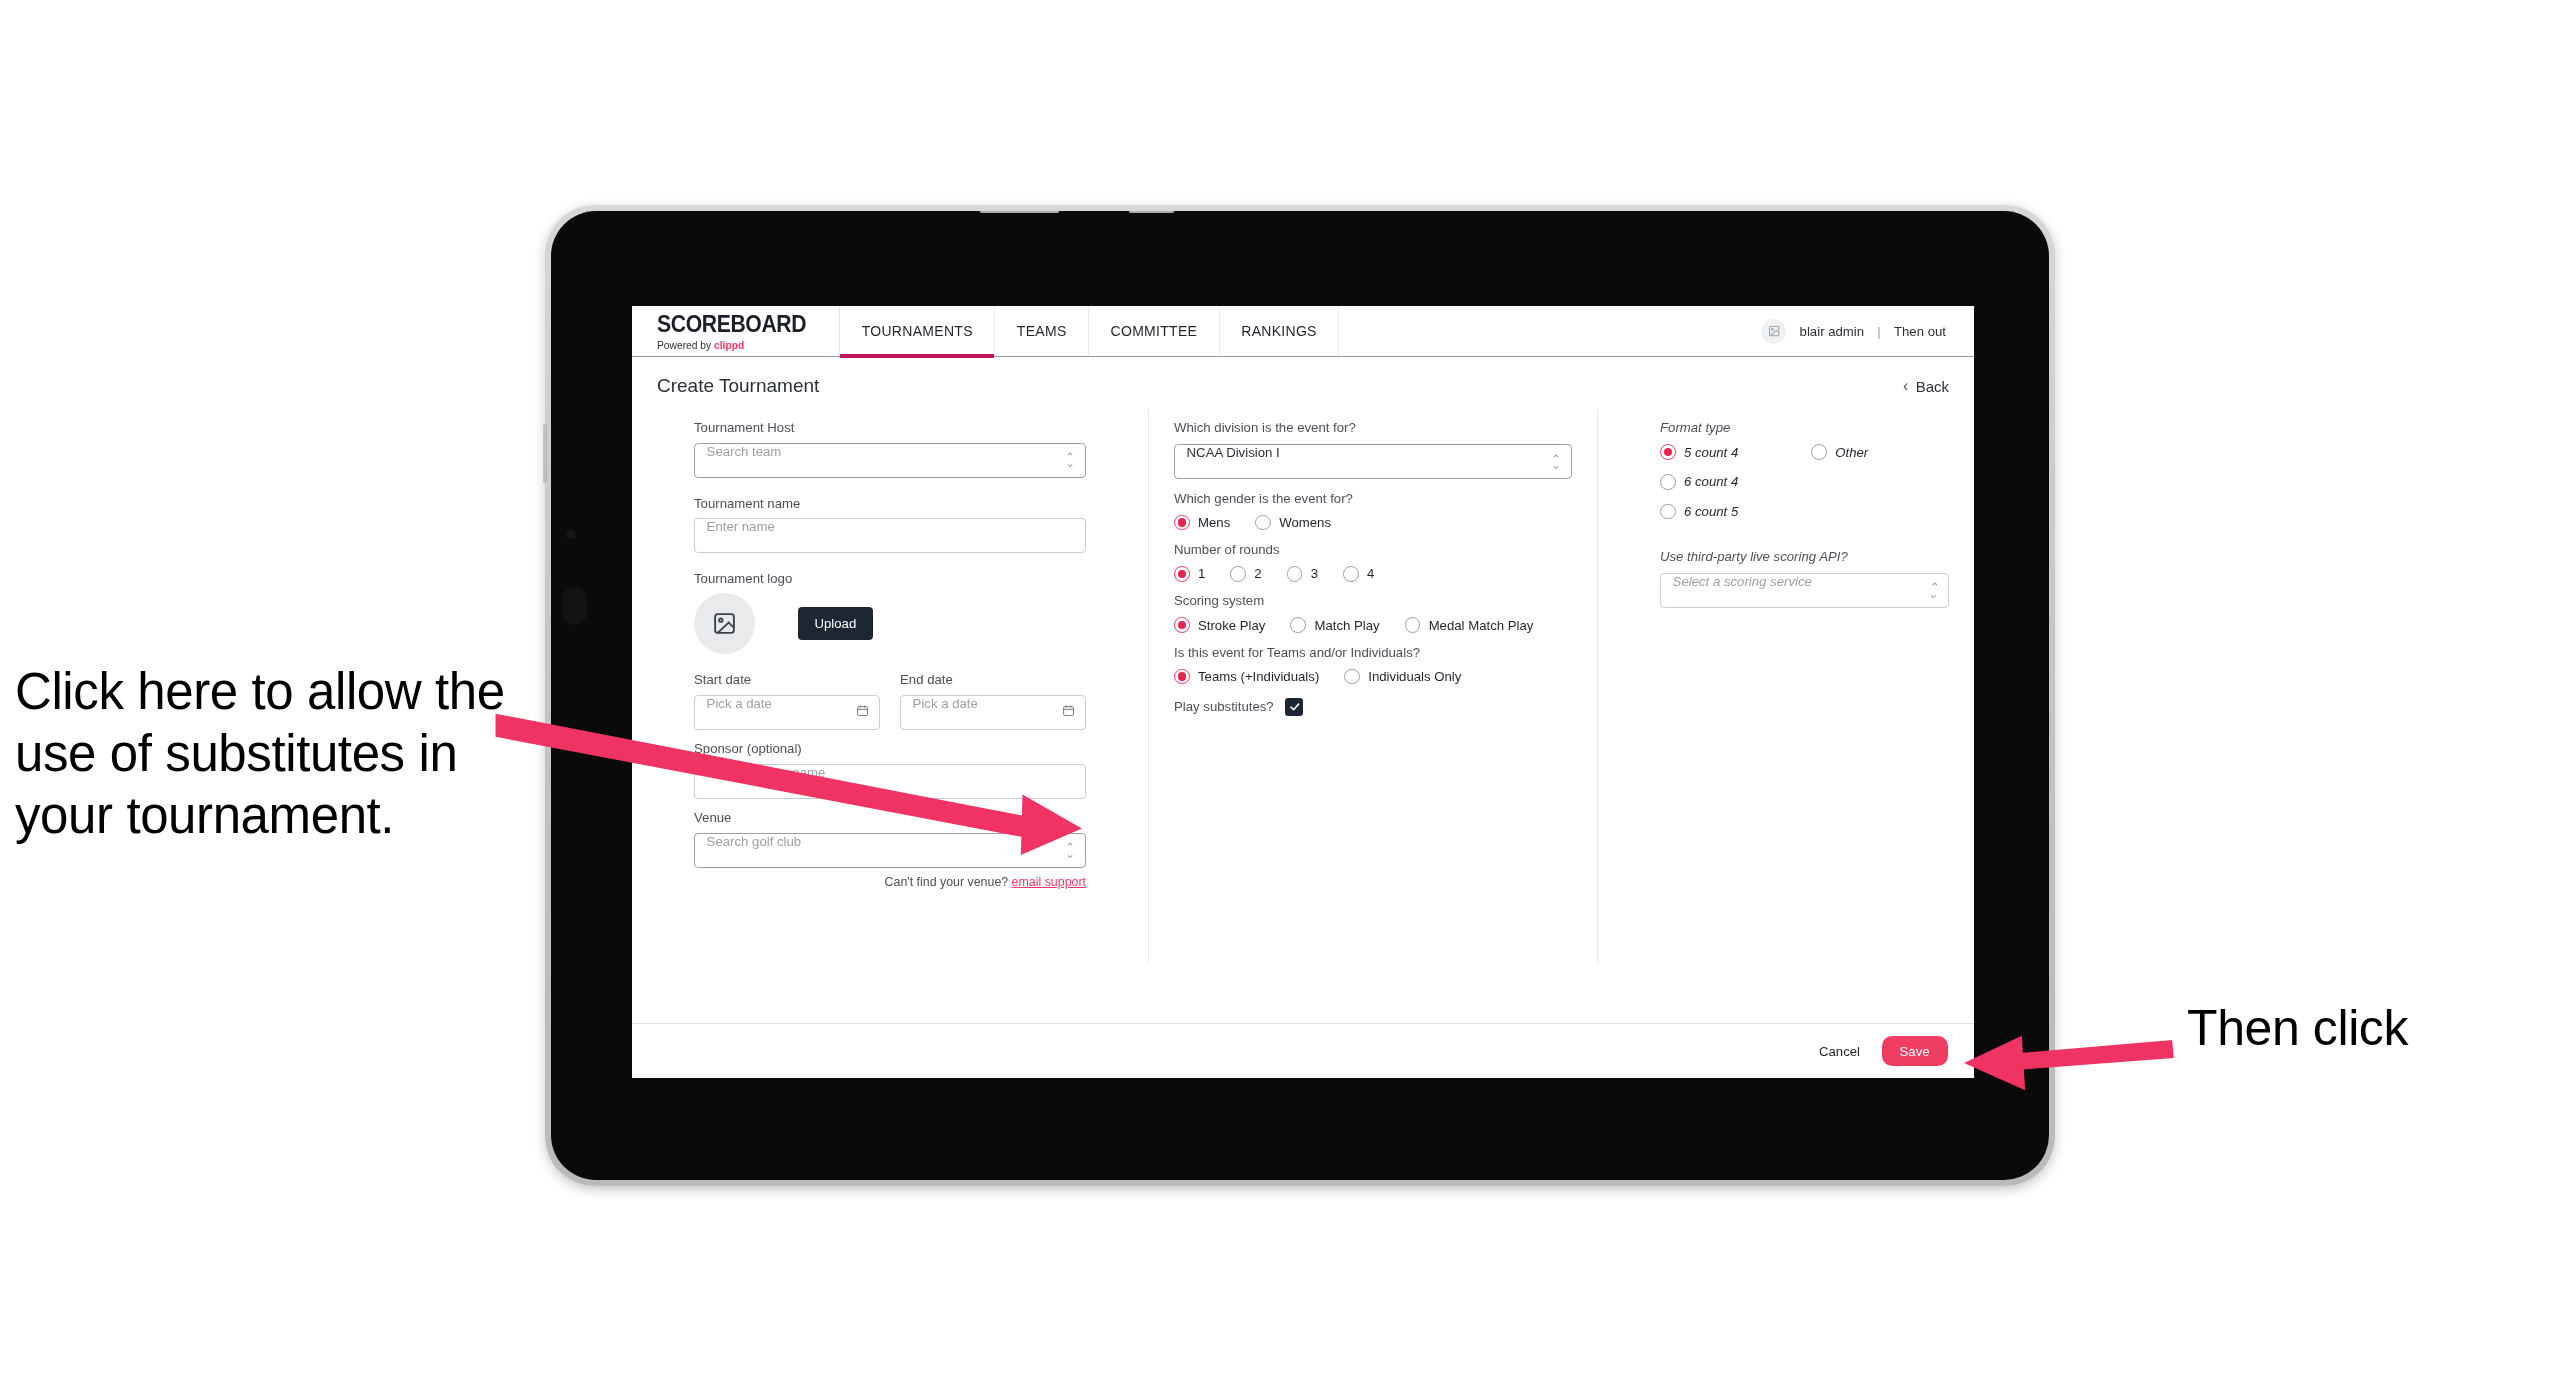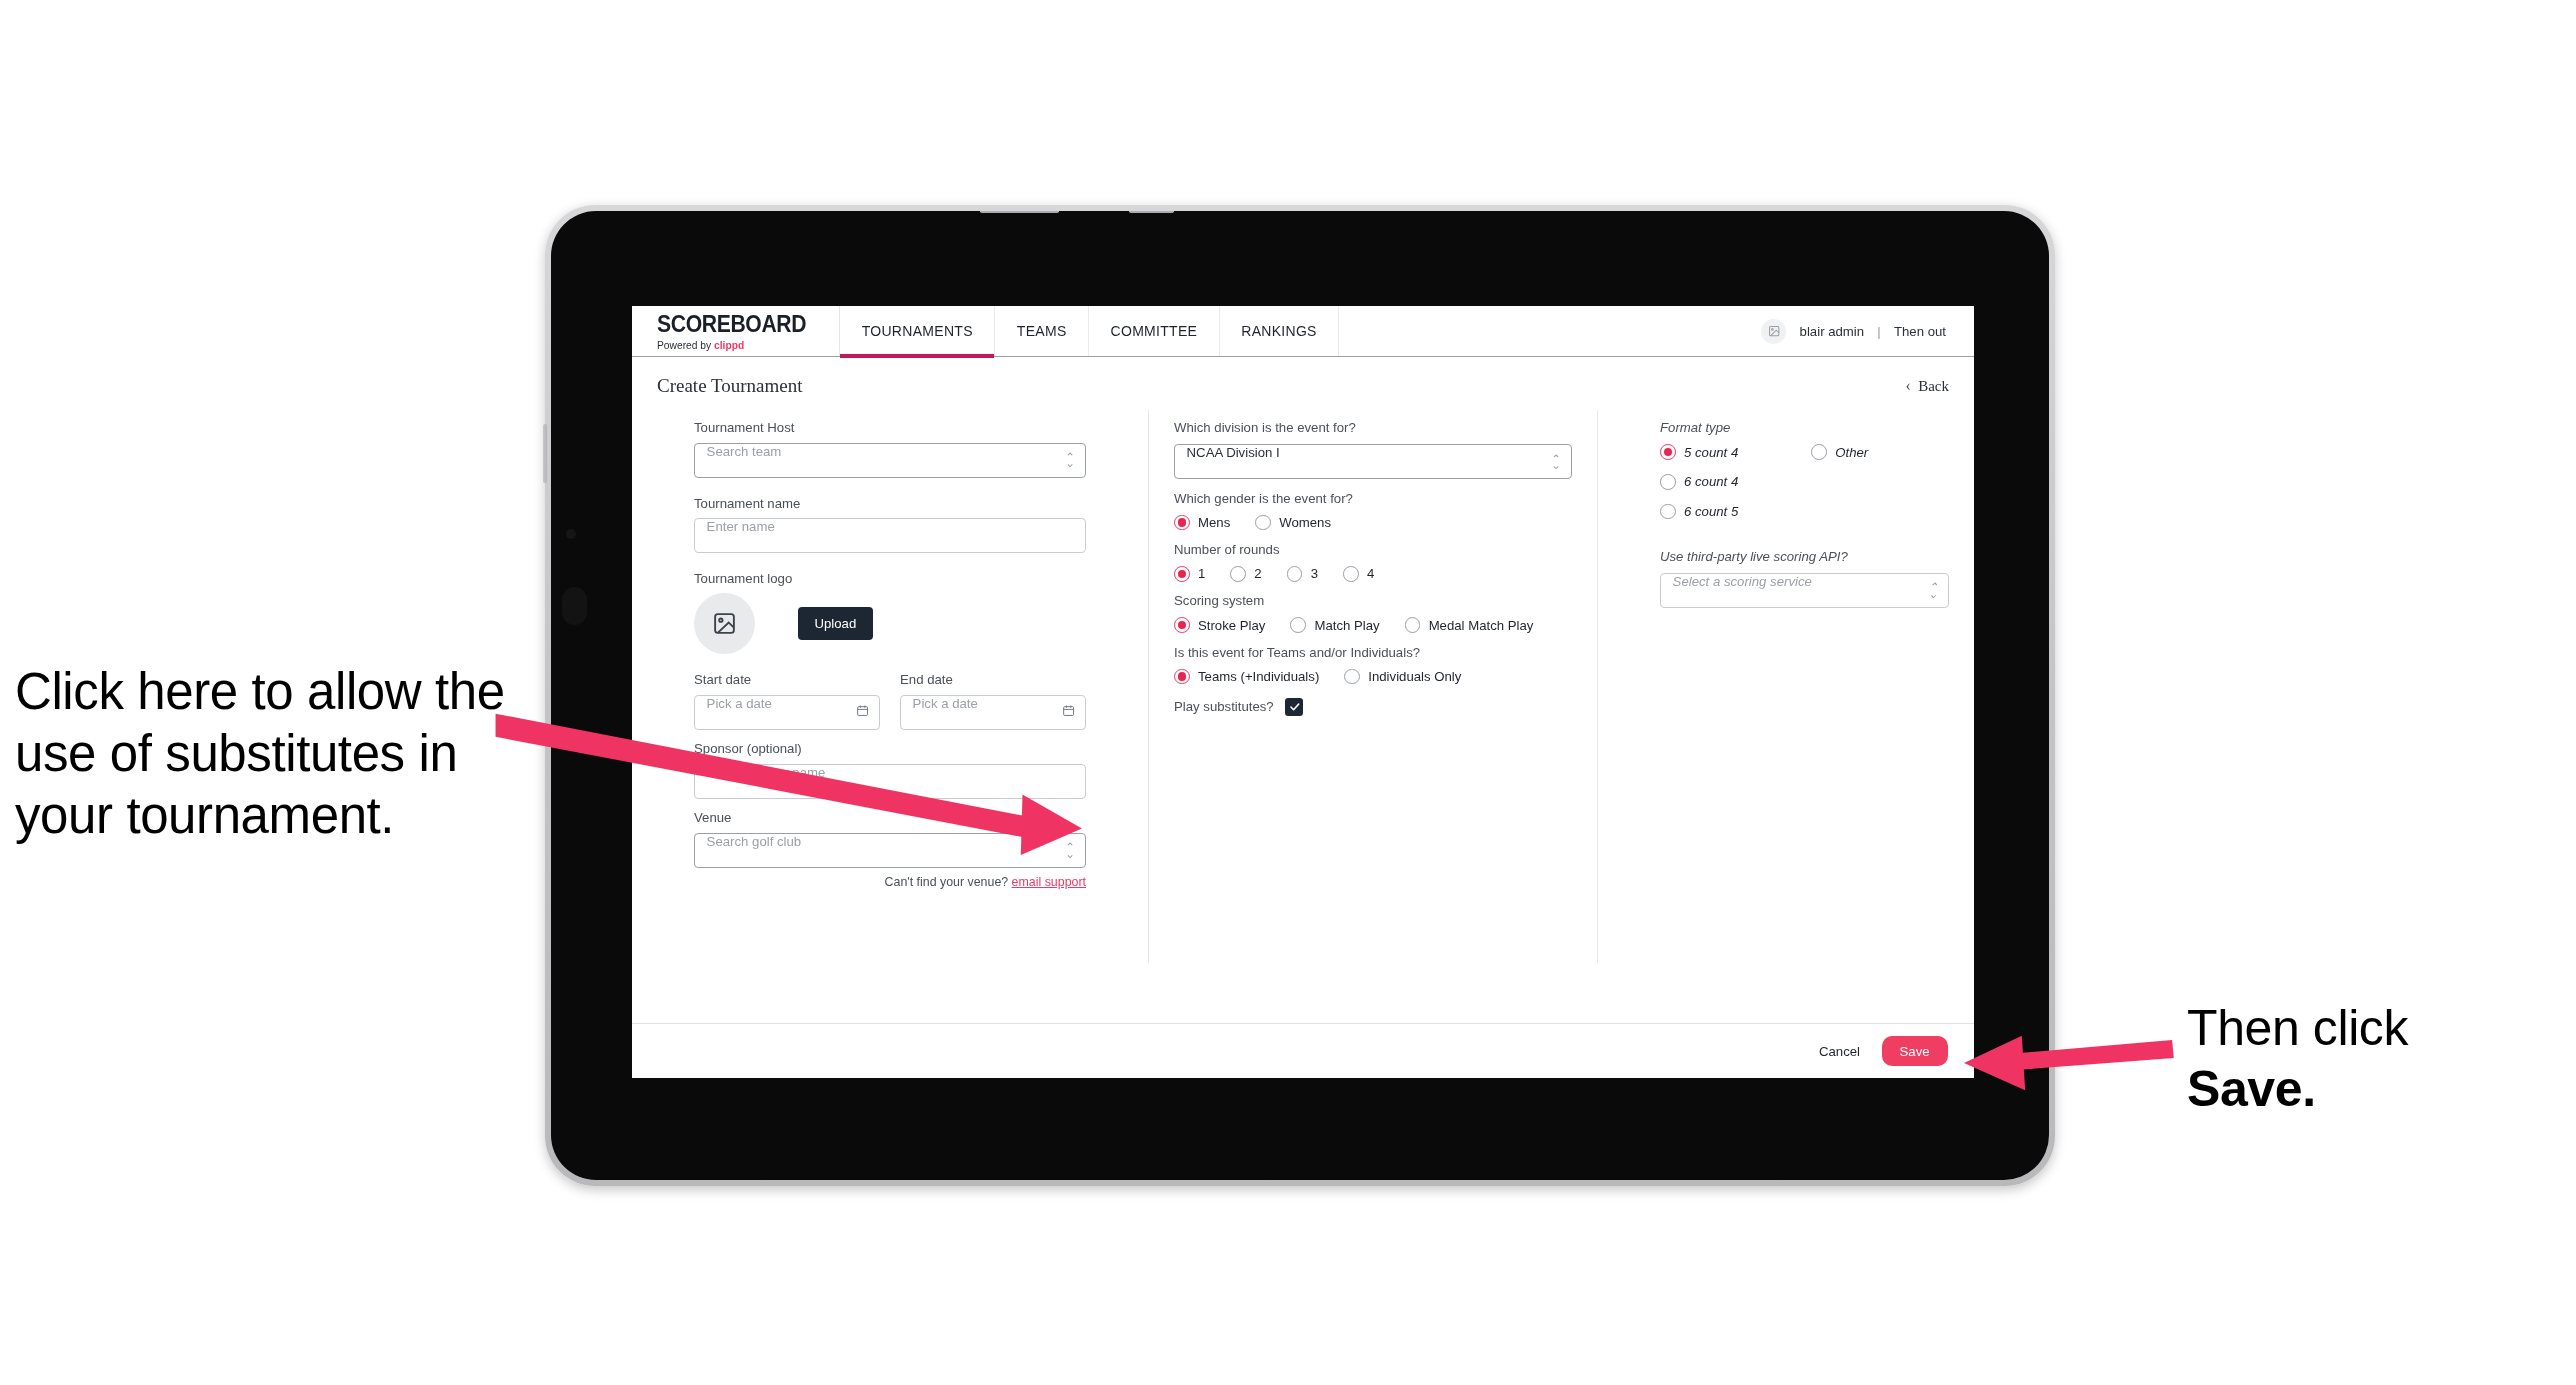--- a/index.html
+++ b/index.html
@@ -100,21 +100,20 @@
     width: 25px; height: 25px; border-radius: 50%;
     background: #f0f1f3; display: flex; align-items: center; justify-content: center;
   }
   #user-area .divider { color: #9aa0a6; }
   #signout { cursor: pointer; }
 
   
   #titlerow {
     display: flex; align-items: center; justify-content: space-between;
     padding: 18px 25px 13.2px 25px;
-    font-family: Liberation Serif, serif;
   }
   #page-title { font-size: 19px; color: #2b3038; }
   #back-link { display: flex; align-items: center; gap: 7.4px; font-size: 15px; color: #2b3038; cursor: pointer;}
   #back-link .chev { font-size: 15.7px; color: #4b5058; }
 
   
   #cols { display: flex; height: 553px; }
   .col { padding: 10px 25px 0 25px; position: relative; margin-left: 37px; }
   #col1 { width: 442px; }
   #col2 { width: 450px; border-left: 0.8px solid #e6e8ea; border-right: 0.8px solid #e6e8ea; }
@@ -201,21 +200,20 @@
 </style>
 </head>
 <body>
 
 <div id="stage">
 
   <div class="anno" id="anno-left">Click here to allow the use of substitutes in your tournament.</div>
 
   <div class="anno" id="anno-right">
     <div>Then click</div>
-    <div class="bold">Save.</div>
   </div>
 
   <div id="device">
     <div id="device-screen">
       <div class="cam" id="cam1"></div>
       <div class="cam" id="cam2"></div>
       <div class="sidebtn" id="btn-top1"></div>
       <div class="sidebtn" id="btn-top2"></div>
     </div>
     <div class="sidebtn" id="btn-a"></div>

